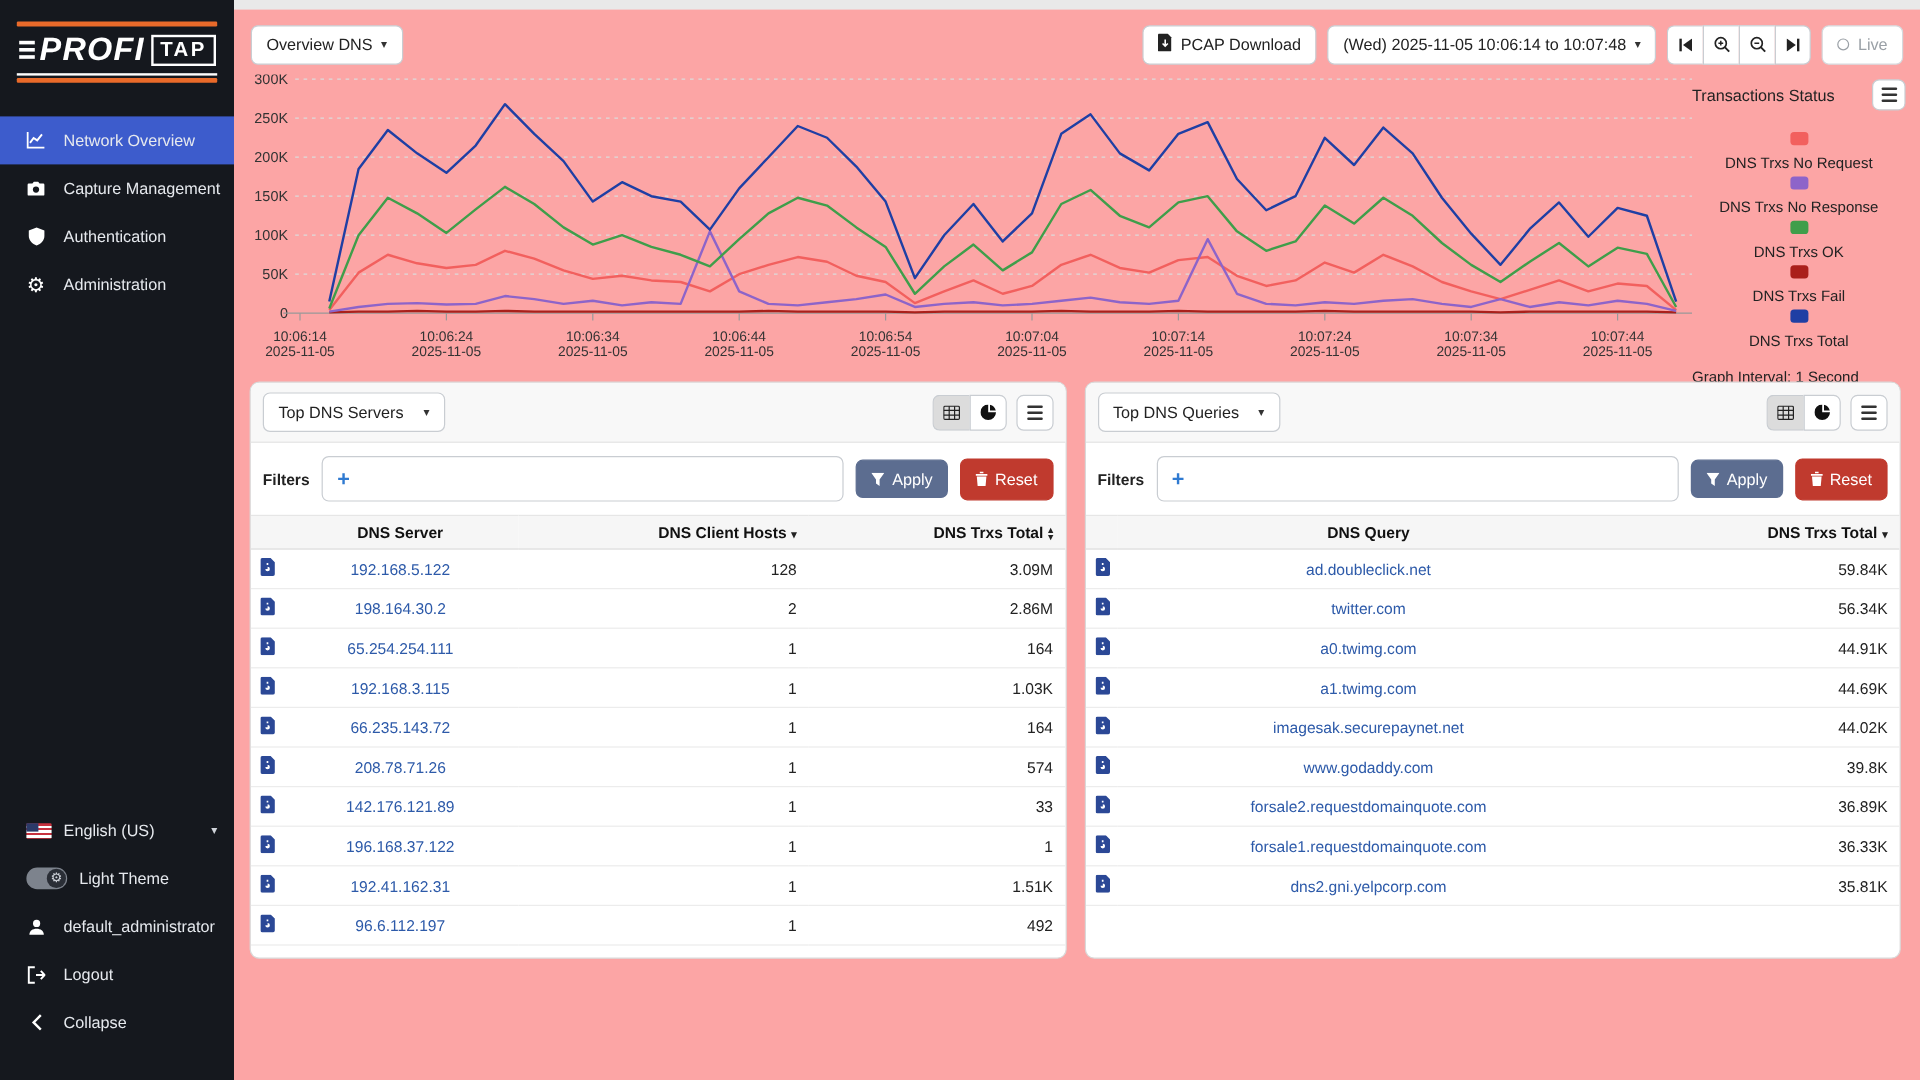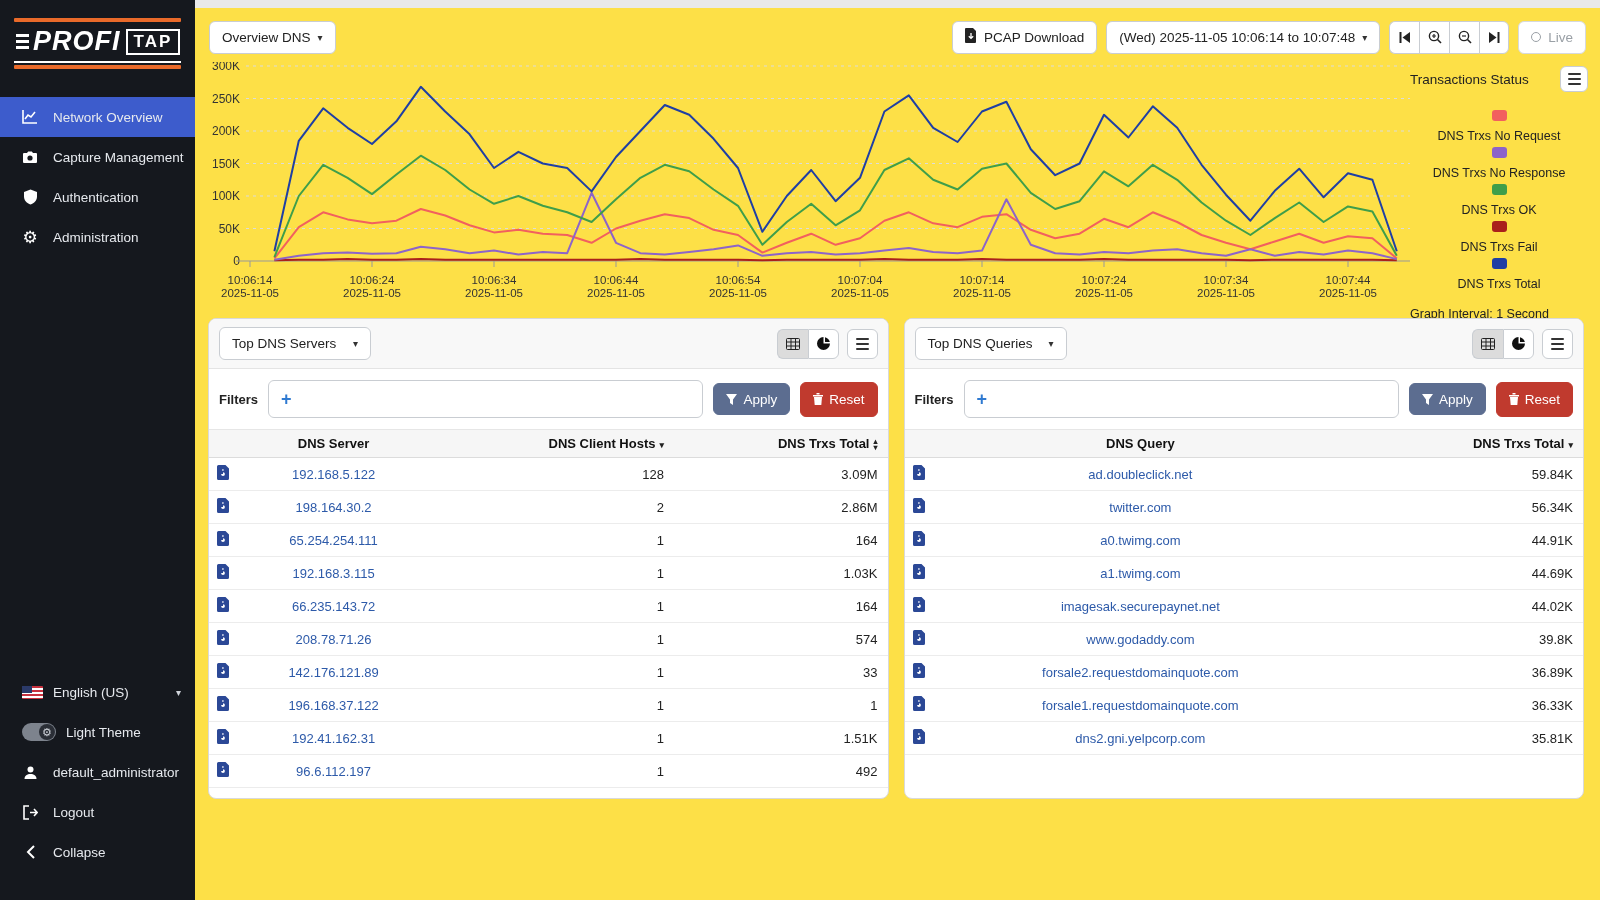--- a/index.html
+++ b/index.html
@@ -23,21 +23,21 @@
   .nav-item .nicon svg { display:block; }
   .side-footer { position:absolute; left:0; bottom:28px; width:100%; }
   .side-footer .nav-item { height:40px; }
   .flag { width:21px; height:13px; background:repeating-linear-gradient(#c8313e 0 2px, #fff 2px 4px); position:relative; border-radius:1px; }
   .flag::after { content:""; position:absolute; left:0; top:0; width:10px; height:7px; background:#2b3a69; }
   .toggle { width:34px; height:18px; background:#7d838d; border-radius:9px; position:relative; }
   .toggle::after { content:"\2699"; position:absolute; right:1px; top:1px; width:16px; height:16px; background:#2a2e36; color:#cfd3da; border-radius:50%; font-size:11px; line-height:16px; text-align:center; }
   .lang-caret { margin-left:auto; margin-right:14px; font-size:10px; color:#cfd3da; }
 
   
-  .content { position:absolute; left:195px; top:0; width:1405px; height:900px; background:#fde047; }
+  .content { position:absolute; left:195px; top:0; width:1405px; height:900px; background:#fca5a5; }
   .topstrip { position:absolute; left:0; top:0; width:100%; height:8px; background:#e9e9e9; }
   .toolbar { position:absolute; left:0; top:8px; width:100%; height:58px; display:flex; align-items:center; padding:0 14px; }
   .btn { display:inline-flex; align-items:center; gap:7px; border:1px solid #c9cdd2; border-radius:6px; background:#fff; height:33px; padding:0 12px; font-size:13.5px; color:#222; cursor:pointer; white-space:nowrap; }
   .btn .caret { font-size:10px; color:#333; }
   .toolbar-right { margin-left:auto; display:flex; align-items:center; gap:9px; }
   .btn-group { display:inline-flex; }
   .btn-group .btn { border-radius:0; border-right-width:0; width:30px; padding:0; justify-content:center; }
   .btn-group .btn:first-child { border-radius:6px 0 0 6px; }
   .btn-group .btn:last-child { border-radius:0 6px 6px 0; border-right-width:1px; }
   .btn-live { color:#9aa0a6; border-color:#d6d9dd; }

